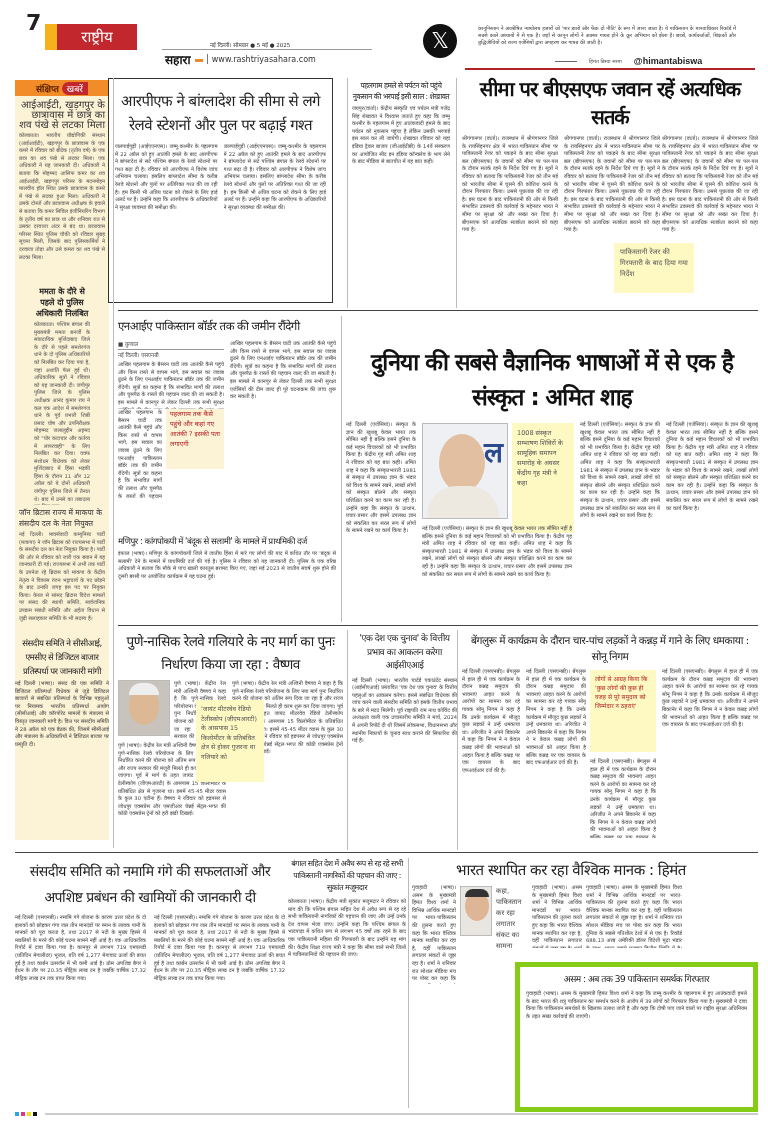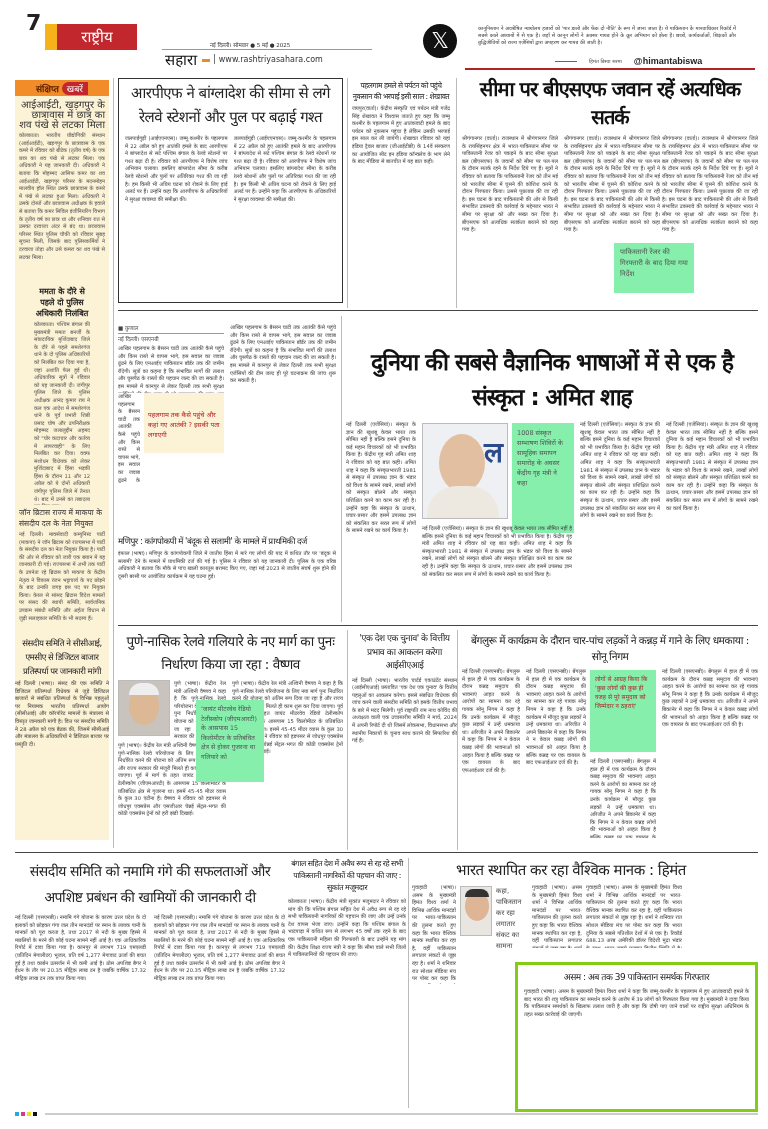--- a/index.html
+++ b/index.html
@@ -3,35 +3,35 @@
 <meta charset="utf-8">
 <style>
 *{box-sizing:border-box;margin:0;padding:0}
 body{width:768px;height:1129px;background:#fff;font-family:"DejaVu Sans",sans-serif;color:#222;position:relative;overflow:hidden}
 .abs{position:absolute}
 .body-text{font-size:5.2px;line-height:7.6px;color:#444;text-align:justify;overflow:hidden}
 .hl{font-family:"DejaVu Sans",sans-serif;color:#222;text-align:center;font-weight:normal;letter-spacing:-0.5px}
 .hlb{font-family:"DejaVu Sans",sans-serif;color:#111;text-align:center;font-weight:bold;letter-spacing:-1px}
 .col-rule{position:absolute;width:1px;background:#bbb}
 .hr{position:absolute;height:1px;background:#999}
-.quote{background:#86efac;color:#555;font-size:8.5px;line-height:14px;padding:6px 8px}
+.quote{background:#fef9c3;color:#555;font-size:8.5px;line-height:14px;padding:6px 8px}
 .photo{background:#d9d4cf;border:1px solid #bbb;overflow:hidden}
 .face{position:absolute;border-radius:50%;background:#e8c9a8}
 </style>
 </head>
 <body>
 
 <div class="abs" style="left:26px;top:10px;font-size:22px;font-weight:bold;color:#222">7</div>
 <div class="abs" style="left:45px;top:24px;width:92px;height:26px;background:#c1272d;border-left:12px solid #f6b21a">
   <span style="display:block;color:#fff;text-align:center;font-size:15px;line-height:26px">राष्ट्रीय</span>
 </div>
 <div class="abs" style="left:210px;top:41px;font-size:5.5px;color:#333">नई दिल्ली। सोमवार ● 5 मई ● 2025</div>
 <div class="abs" style="left:162px;top:49px;width:210px;height:1px;background:#999"></div>
 <div class="abs" style="left:165px;top:52px;height:14px;display:flex;align-items:center;gap:4px">
-  <span style="font-size:15px;font-weight:normal;color:#111;position:relative">
+  <span style="font-size:12px;font-weight:bold;color:#111;position:relative">
     <span>सहारा</span>
     <span style="display:inline-block;width:8px;height:3px;background:#e88c2a;vertical-align:middle"></span>
   </span>
   <span style="width:1px;height:10px;background:#777"></span>
   <span style="font-size:8px;color:#333">www.rashtriyasahara.com</span>
 </div>
 
 <div class="abs" style="left:423px;top:24px;width:34px;height:34px;border-radius:50%;background:#111;color:#fff;font-size:22px;text-align:center;line-height:34px;font-family:'DejaVu Sans',sans-serif">𝕏</div>
 <div class="abs body-text" style="left:478px;top:25px;width:258px;height:30px;font-size:5px;line-height:7.2px;color:#333">कानूनिस्तान ने अवशेषित न्यायोलय हजारों को 'मार डालो और फेंक दो नीति' के रूप में जाना जाता है। ये पाकिस्तान के मानवाधिकार रिकॉर्ड में सबसे काले अध्यायों में से एक है। जहाँ से कानून लोगों ने अक्सर गायब होने के क्रूर अभियान को झेला है। छात्रों, कार्यकर्ताओं, शिक्षकों और बुद्धिजीवियों को राज्य एजेंसियों द्वारा अपहरण कर गायब की जाती है।</div>
 <div class="abs" style="left:555px;top:56px;font-size:5px;color:#444;display:flex;align-items:center;gap:12px">
@@ -58,21 +58,21 @@
     <div style="font-size:7.5px;line-height:11px;color:#333">जॉन ब्रिटास राज्य में माकपा के संसदीय दल के नेता नियुक्त</div>
     <div class="body-text" style="height:175px;margin-top:2px;color:#555">नई दिल्ली। मार्क्सवादी कम्युनिस्ट पार्टी (माकपा) ने जॉन ब्रिटास को राज्यसभा में पार्टी के संसदीय दल का नेता नियुक्त किया है। पार्टी की ओर से रविवार को जारी एक बयान में यह जानकारी दी गई। राज्यसभा में अभी तक पार्टी के उपनेता रहे ब्रिटास को माकपा के केंद्रीय नेतृत्व ने विकास रंजन भट्टाचार्य के पद छोड़ने के बाद उनकी जगह इस पद पर नियुक्त किया। केरल से सांसद ब्रिटास विदेश मामलों पर संसद की स्थायी समिति, सार्वजनिक उपक्रम संबंधी समिति और अर्हता विधान से जुड़ी सलाहकार समिति के भी सदस्य हैं।</div>
   </div>
 </div>
 
 <div class="abs" style="left:15px;top:636px;width:94px">
   <div class="hl" style="font-size:8.5px;line-height:14px">संसदीय समिति ने सीसीआई, एमसीए से डिजिटल बाजार प्रतिस्पर्धा पर जानकारी मांगी</div>
   <div class="body-text" style="height:186px;margin-top:2px">नई दिल्ली (भाषा)। संसद की एक समिति ने डिजिटल प्रतिस्पर्धा विधेयक से जुड़े डिजिटल बाजारों से संबंधित प्रतिस्पर्धा के विभिन्न पहलुओं पर नियामक भारतीय प्रतिस्पर्धा आयोग (सीसीआई) और कॉरपोरेट मामलों के मंत्रालय से विस्तृत जानकारी मांगी है। वित्त पर संसदीय समिति ने 28 अप्रैल को एक बैठक की, जिसमें सीसीआई और मंत्रालय के अधिकारियों ने डिजिटल बाजार पर प्रस्तुति दी।</div>
 </div>
 
-<div class="abs" style="left:118px;top:78px;width:225px;height:225px;border:1px solid #333;padding:2px 6px">
+<div class="abs" style="left:108px;top:78px;width:225px;height:225px;border:1px solid #333;padding:10px 6px">
   <div class="hl" style="font-size:15px;line-height:24px">आरपीएफ ने बांग्लादेश की सीमा से लगे रेलवे स्टेशनों और पुल पर बढ़ाई गश्त</div>
   <div style="display:flex;gap:6px;margin-top:6px">
     <div class="body-text" style="flex:1;height:160px">जलपाईगुड़ी (आईएएनएस)। जम्मू-कश्मीर के पहलगाम में 22 अप्रैल को हुए आतंकी हमले के बाद आरपीएफ ने बांग्लादेश से सटे पश्चिम बंगाल के रेलवे स्टेशनों पर गश्त बढ़ा दी है। रविवार को आरपीएफ ने विशेष जांच अभियान चलाया। इसलिए बांग्लादेश सीमा के करीब रेलवे स्टेशनों और पुलों पर अतिरिक्त गश्त की जा रही है। हम किसी भी अप्रिय घटना को रोकने के लिए हाई अलर्ट पर हैं। उन्होंने कहा कि आरपीएफ के अधिकारियों ने सुरक्षा व्यवस्था की समीक्षा की।</div>
     <div class="body-text" style="flex:1;height:160px">जलपाईगुड़ी (आईएएनएस)। जम्मू-कश्मीर के पहलगाम में 22 अप्रैल को हुए आतंकी हमले के बाद आरपीएफ ने बांग्लादेश से सटे पश्चिम बंगाल के रेलवे स्टेशनों पर गश्त बढ़ा दी है। रविवार को आरपीएफ ने विशेष जांच अभियान चलाया। इसलिए बांग्लादेश सीमा के करीब रेलवे स्टेशनों और पुलों पर अतिरिक्त गश्त की जा रही है। हम किसी भी अप्रिय घटना को रोकने के लिए हाई अलर्ट पर हैं। उन्होंने कहा कि आरपीएफ के अधिकारियों ने सुरक्षा व्यवस्था की समीक्षा की।</div>
   </div>
 </div>
 
 <div class="abs" style="left:352px;top:80px;width:98px">
   <div class="hl" style="font-size:7.5px;line-height:11px">पहलगाम हमले से पर्यटन को पहुंचे नुकसान की भरपाई इसी साल : शेखावत</div>
   <div class="body-text" style="height:220px;margin-top:3px">जयपुर(वार्ता)। केंद्रीय संस्कृति एवं पर्यटन मंत्री गजेंद्र सिंह शेखावत ने विश्वास जताते हुए कहा कि जम्मू कश्मीर के पहलगाम में हुए आतंकवादी हमले के बाद पर्यटन को नुकसान पहुंचा है लेकिन उसकी भरपाई इस साल कर ली जायेगी। शेखावत रविवार को यहां इंडिया ट्रैवल बाजार (जीआईटीबी) के 14वें संस्करण का आयोजित सीट इन इंडिया कॉन्क्लेव के भाग लेने के बाद मीडिया से बातचीत में यह बात कही।</div>
@@ -84,28 +84,29 @@
     <div class="body-text" style="position:absolute;left:0;top:0;width:96px;height:225px">श्रीगंगानगर (वार्ता)। राजस्थान में श्रीगंगानगर जिले के रायसिंहनगर क्षेत्र में भारत-पाकिस्तान सीमा पर पाकिस्तानी रेंजर को पकड़ने के बाद सीमा सुरक्षा बल (बीएसएफ) के जवानों को सीमा पर पल-पल के दौरान सतर्क रहने के निर्देश दिये गए हैं। सूत्रों ने रविवार को बताया कि पाकिस्तानी रेंजर को तीन मई को भारतीय सीमा में घुसने की कोशिश करने के दौरान गिरफ्तार किया। उससे पूछताछ की जा रही है। इस घटना के बाद पाकिस्तानी की ओर से किसी संभावित उकसावे की कार्रवाई के मद्देनजर भारत ने सीमा पर सुरक्षा को और सख्त कर दिया है। बीएसएफ को अत्यधिक सतर्कता बरतने को कहा गया है।</div>
     <div class="body-text" style="position:absolute;left:102px;top:0;width:96px;height:225px">श्रीगंगानगर (वार्ता)। राजस्थान में श्रीगंगानगर जिले के रायसिंहनगर क्षेत्र में भारत-पाकिस्तान सीमा पर पाकिस्तानी रेंजर को पकड़ने के बाद सीमा सुरक्षा बल (बीएसएफ) के जवानों को सीमा पर पल-पल के दौरान सतर्क रहने के निर्देश दिये गए हैं। सूत्रों ने रविवार को बताया कि पाकिस्तानी रेंजर को तीन मई को भारतीय सीमा में घुसने की कोशिश करने के दौरान गिरफ्तार किया। उससे पूछताछ की जा रही है। इस घटना के बाद पाकिस्तानी की ओर से किसी संभावित उकसावे की कार्रवाई के मद्देनजर भारत ने सीमा पर सुरक्षा को और सख्त कर दिया है। बीएसएफ को अत्यधिक सतर्कता बरतने को कहा गया है।</div>
     <div class="body-text" style="position:absolute;left:200px;top:0;width:96px;height:225px">श्रीगंगानगर (वार्ता)। राजस्थान में श्रीगंगानगर जिले के रायसिंहनगर क्षेत्र में भारत-पाकिस्तान सीमा पर पाकिस्तानी रेंजर को पकड़ने के बाद सीमा सुरक्षा बल (बीएसएफ) के जवानों को सीमा पर पल-पल के दौरान सतर्क रहने के निर्देश दिये गए हैं। सूत्रों ने रविवार को बताया कि पाकिस्तानी रेंजर को तीन मई को भारतीय सीमा में घुसने की कोशिश करने के दौरान गिरफ्तार किया। उससे पूछताछ की जा रही है। इस घटना के बाद पाकिस्तानी की ओर से किसी संभावित उकसावे की कार्रवाई के मद्देनजर भारत ने सीमा पर सुरक्षा को और सख्त कर दिया है। बीएसएफ को अत्यधिक सतर्कता बरतने को कहा गया है।</div>
     <div class="quote" style="position:absolute;left:152px;top:108px;width:80px;height:50px;font-size:7px;line-height:11px;padding:4px 6px">पाकिस्तानी रेंजर की गिरफ्तारी के बाद दिया गया निर्देश</div>
   </div>
 </div>
 
 <div class="hr" style="left:118px;top:310px;width:640px;background:#444"></div>
 
 <div class="abs" style="left:118px;top:318px;width:218px">
+  <div class="hl" style="font-size:11.5px;line-height:16px;text-align:left">एनआईए पाकिस्तान बॉर्डर तक की जमीन रौंदेगी</div>
   <div style="display:flex;gap:6px;margin-top:6px">
     <div style="flex:1">
       <div style="font-size:5.5px;color:#444;border-bottom:1px solid #999;padding-bottom:1px">■ <span>कुणाल</span></div>
       <div style="font-size:5.5px;color:#444;margin:1px 0 2px">नई दिल्ली। एसएनबी</div>
       <div class="body-text" style="height:48px">आखिर पहलगाम के बैसरन घाटी तक आतंकी कैसे पहुंचे और किस रास्ते से वापस भागे, इस सवाल का जवाब ढूंढने के लिए एनआईए पाकिस्तान बॉर्डर तक की जमीन रौंदेगी। सूत्रों का कहना है कि संभावित मार्गों की तलाश और घुसपैठ के रास्तों की पहचान जल्द की जा सकती है। इस मामले में कानपुर से लेकर दिल्ली तक सभी सुरक्षा एजेंसियों की टीम जल्द ही पूरे घटनाक्रम की जांच शुरू कर सकती है।</div>
       <div style="display:flex;gap:4px">
         <div class="body-text" style="flex:1;height:90px">आखिर पहलगाम के बैसरन घाटी तक आतंकी कैसे पहुंचे और किस रास्ते से वापस भागे, इस सवाल का जवाब ढूंढने के लिए एनआईए पाकिस्तान बॉर्डर तक की जमीन रौंदेगी। सूत्रों का कहना है कि संभावित मार्गों की तलाश और घुसपैठ के रास्तों की पहचान जल्द की जा सकती है। इस मामले में कानपुर से लेकर दिल्ली तक सभी सुरक्षा एजेंसियों की टीम जल्द ही पूरे घटनाक्रम की जांच शुरू कर सकती है।</div>
-        <div class="quote" style="width:80px;height:60px;font-size:6.5px;line-height:10px;padding:17px 4px;color:#b22222;background:#fcf2d6">पहलगाम तक कैसे पहुंचे और कहां गए आतंकी ? इसकी पता लगाएगी</div>
+        <div class="quote" style="width:58px;height:60px;font-size:6.5px;line-height:10px;padding:0 4px;color:#b22222;background:#fcf2d6">पहलगाम तक कैसे पहुंचे और कहां गए आतंकी ? इसकी पता लगाएगी</div>
       </div>
     </div>
     <div class="body-text" style="flex:1;height:202px">आखिर पहलगाम के बैसरन घाटी तक आतंकी कैसे पहुंचे और किस रास्ते से वापस भागे, इस सवाल का जवाब ढूंढने के लिए एनआईए पाकिस्तान बॉर्डर तक की जमीन रौंदेगी। सूत्रों का कहना है कि संभावित मार्गों की तलाश और घुसपैठ के रास्तों की पहचान जल्द की जा सकती है। इस मामले में कानपुर से लेकर दिल्ली तक सभी सुरक्षा एजेंसियों की टीम जल्द ही पूरे घटनाक्रम की जांच शुरू कर सकती है।</div>
   </div>
 </div>
 
 <div class="abs" style="left:118px;top:535px;width:218px">
   <div class="hl" style="font-size:8.5px;line-height:12px;text-align:left">मणिपुर : कांगपोकपी में 'बंदूक से सलामी' के मामले में प्राथमिकी दर्ज</div>
   <div class="body-text" style="height:72px;margin-top:3px">इंफाल (भाषा)। मणिपुर के कांगपोकपी जिले में जातीय हिंसा में मारे गए लोगों की याद में कथित तौर पर 'बंदूक से सलामी' देने के मामले में प्राथमिकी दर्ज की गई है। पुलिस ने रविवार को यह जानकारी दी। पुलिस के एक वरिष्ठ अधिकारी ने बताया कि मौके से पांच खाली कारतूस बरामद किए गए, जहां मई 2023 से जातीय संघर्ष शुरू होने की दूसरी बरसी पर आयोजित कार्यक्रम में यह घटना हुई।</div>
 </div>
@@ -180,21 +181,21 @@
     <div class="photo" style="position:absolute;left:48px;top:2px;width:32px;height:50px;background:#e9e6e2">
       <div class="face" style="left:4px;top:4px;width:24px;height:30px;background:#deb595"></div>
       <div style="position:absolute;left:4px;top:2px;width:24px;height:8px;background:#333;border-radius:12px 12px 0 0"></div>
     </div>
     <div style="position:absolute;left:84px;top:2px;width:32px;font-size:7px;line-height:11px;color:#444">कहा, पाकिस्तान कर रहा लगातार संकट का सामना</div>
     <div class="body-text" style="position:absolute;left:120px;top:0;width:50px;height:64px">गुवाहाटी (भाषा)। असम के मुख्यमंत्री हिमंत विश्व शर्मा ने विभिन्न आर्थिक मानदंडों पर भारत-पाकिस्तान की तुलना करते हुए कहा कि भारत वैश्विक मानक स्थापित कर रहा है, वहीं पाकिस्तान लगातार संकटों से जूझ रहा है। शर्मा ने शनिवार रात सोशल मीडिया मंच पर पोस्ट कर कहा कि भारत दुनिया के सबसे गतिशील देशों में से एक है। रिकॉर्ड 688.13 अरब अमेरिकी डॉलर विदेशी मुद्रा भंडार के साथ, भारत सबसे मजबूत वित्तीय स्थिति में है। मुख्यमंत्री ने दावा किया कि पाकिस्तान की बात करें तो विदेशी मुद्रा भंडार लगभग 15.66 अरब अमेरिकी डॉलर है।</div>
     <div class="body-text" style="position:absolute;left:174px;top:0;width:96px;height:64px">गुवाहाटी (भाषा)। असम के मुख्यमंत्री हिमंत विश्व शर्मा ने विभिन्न आर्थिक मानदंडों पर भारत-पाकिस्तान की तुलना करते हुए कहा कि भारत वैश्विक मानक स्थापित कर रहा है, वहीं पाकिस्तान लगातार संकटों से जूझ रहा है। शर्मा ने शनिवार रात सोशल मीडिया मंच पर पोस्ट कर कहा कि भारत दुनिया के सबसे गतिशील देशों में से एक है। रिकॉर्ड 688.13 अरब अमेरिकी डॉलर विदेशी मुद्रा भंडार के साथ, भारत सबसे मजबूत वित्तीय स्थिति में है। मुख्यमंत्री ने दावा किया कि पाकिस्तान की बात करें तो विदेशी मुद्रा भंडार लगभग 15.66 अरब अमेरिकी डॉलर है।</div>
   </div>
 </div>
 
-<div class="abs" style="left:515px;top:962px;width:243px;height:150px;border:3px solid #84cc16;padding:5px 6px">
+<div class="abs" style="left:515px;top:962px;width:243px;height:150px;border:5px solid #84cc16;padding:5px 6px">
   <div class="hl" style="font-size:9px;line-height:14px">असम : अब तक 39 पाकिस्तान समर्थक गिरफ्तार</div>
   <div class="body-text" style="height:120px;margin-top:4px">गुवाहाटी (भाषा)। असम के मुख्यमंत्री हिमंत विश्व शर्मा ने कहा कि जम्मू-कश्मीर के पहलगाम में हुए आतंकवादी हमले के बाद भारत की शत्रु पाकिस्तान का समर्थन करने के आरोप में 39 लोगों को गिरफ्तार किया गया है। मुख्यमंत्री ने दावा किया कि पाकिस्तान समर्थकों के खिलाफ तलाश जारी है और कहा कि दोषी पाए जाने वालों पर राष्ट्रीय सुरक्षा अधिनियम के तहत सख्त कार्रवाई की जाएगी।</div>
 </div>
 
 <div class="col-rule" style="left:113px;top:78px;height:770px"></div>
 <div class="col-rule" style="left:347px;top:78px;height:230px"></div>
 <div class="col-rule" style="left:456px;top:78px;height:230px"></div>
 <div class="col-rule" style="left:341px;top:316px;height:306px"></div>
 <div class="col-rule" style="left:347px;top:630px;height:220px"></div>
 <div class="col-rule" style="left:457px;top:630px;height:220px"></div>

